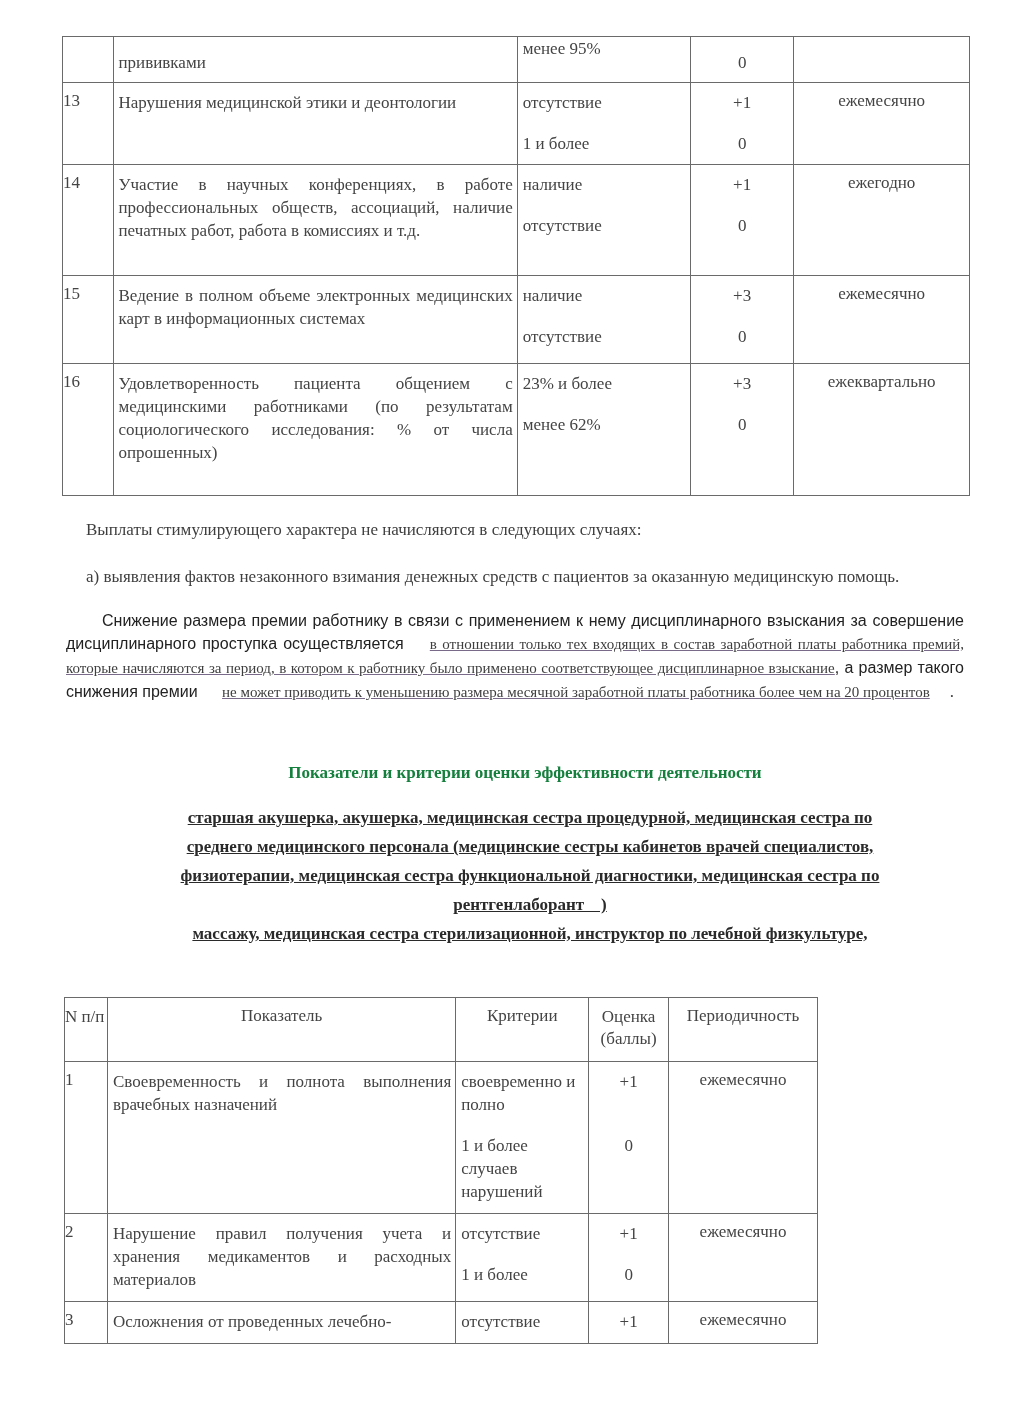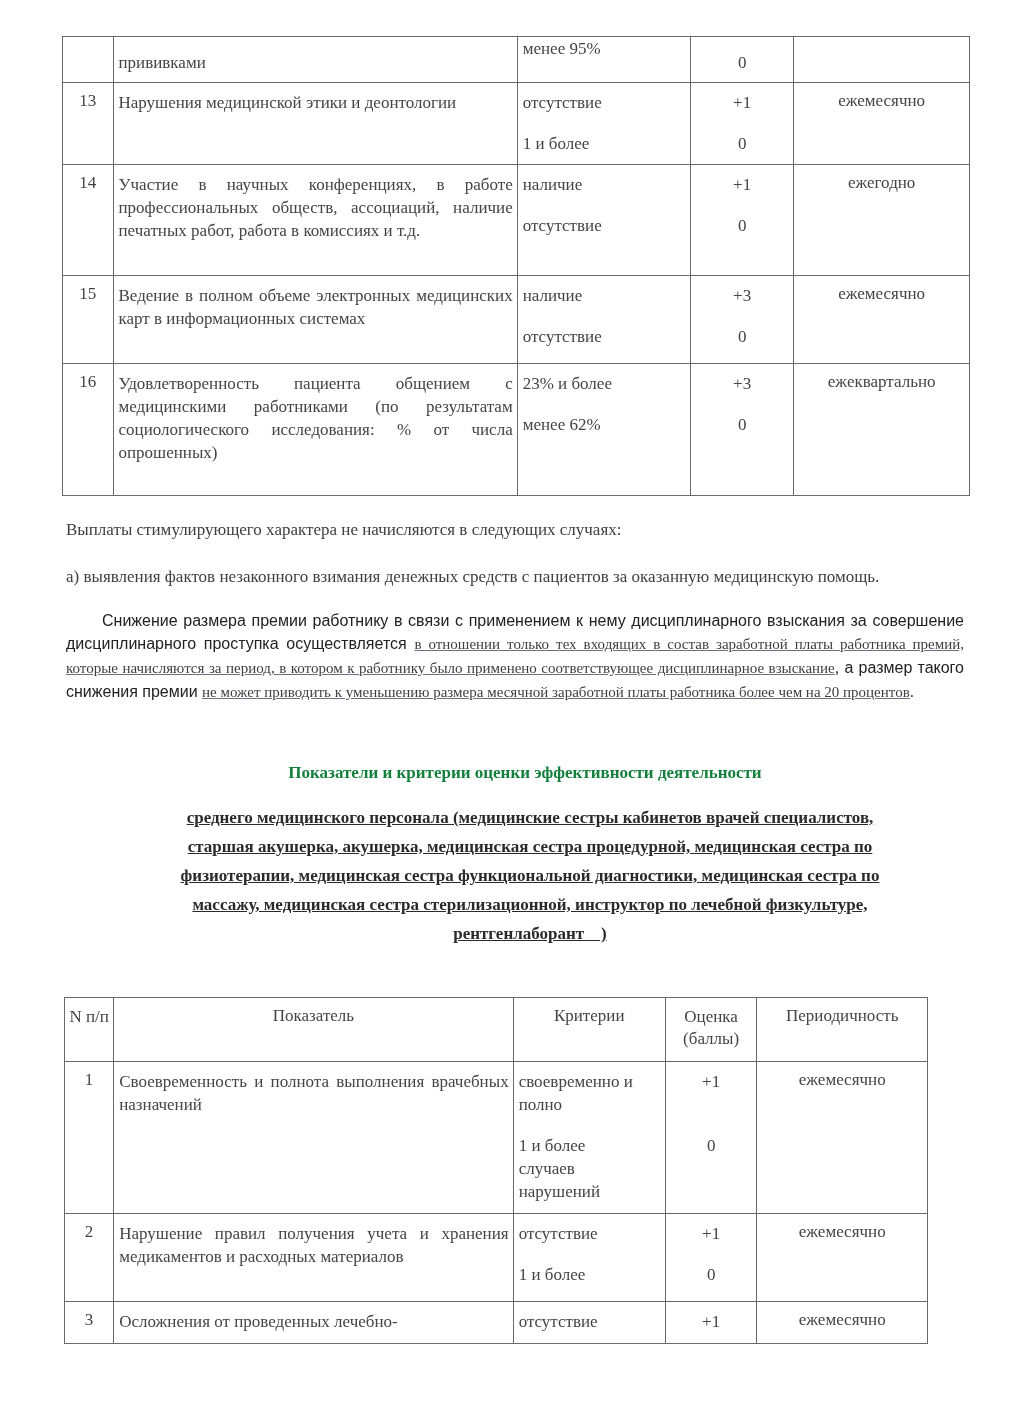--- a/index.html
+++ b/index.html
@@ -1,32 +1,32 @@
 <!DOCTYPE html>
 <html><head>
 <meta charset="utf-8">
 <style>
   html, body { margin: 0; padding: 0; background: #ffffff; }
   body {
     width: 1013px; height: 1416px; position: relative; overflow: hidden;
     font-family: "Liberation Serif", serif; color: #3a3a3a;
   }
-  .serif { font-family: "Liberation Serif", serif; }
+  .serif { font-family: "Liberation Serif", serif; margin-left: 20px; }
   .sans { font-family: "Liberation Sans", sans-serif; }
 
   table.grid { position: absolute; border-collapse: collapse; font-size: 17px; color: #444; }
   table.grid td { border: 1px solid #6a6a6a; vertical-align: top; padding: 0; }
-  .num { text-align: center; padding-top: 8px !important; margin-left: 44px; }
+  .num { text-align: left; padding-top: 8px !important; margin-left: 44px; }
   .ind { padding: 8px 4px 4px 5px !important; text-align: justify; line-height: 23px; }
   .crit div { padding-left: 5px; line-height: 23px; }
   .score div { text-align: center; line-height: 23px; }
   .period { text-align: center; padding-top: 8px !important; }
 
   #table1 { left: 62px; top: 36px; width: 908px; }
-  #table2 { left: 64px; top: 997px; width: 864px; }
+  #table2 { left: 64px; top: 997px; width: 754px; }
 
   .p { position: absolute; font-size: 17px; color: #3e3e3e; }
   .justify { text-align: justify; }
   .ul { text-decoration: underline; text-decoration-color: #7a6a8a; }
 
   .heading { position: absolute; left: 90px; width: 870px; text-align: center; font-weight: bold;
              font-family: "Liberation Serif", serif; font-size: 17px; color: #15803d; }
   .subheading { position: absolute; left: 95px; width: 870px; text-align: center; font-weight: bold;
                 font-family: "Liberation Serif", serif; font-size: 17px; color: #2a2a2a; line-height: 29px;
                 text-decoration: underline; }
@@ -113,25 +113,25 @@
 
 <div class="p serif justify" style="left:66px; top:565px; width:900px; line-height:23px;">а) выявления фактов незаконного взимания денежных средств с пациентов за оказанную медицинскую помощь.</div>
 
 <div class="p justify" style="left:66px; top:609px; width:898px; line-height:23px; text-indent:36px;">
   <span class="sans" style="font-size:16px; color:#222;">Снижение размера премии работнику в связи с применением к нему дисциплинарного взыскания за совершение дисциплинарного проступка осуществляется </span><span class="serif ul" style="font-size:15px;">в отношении только тех входящих в состав заработной платы работника премий, которые начисляются за период, в котором к работнику было применено соответствующее дисциплинарное взыскание</span><span class="sans" style="font-size:16px; color:#222;">, а размер такого снижения премии </span><span class="serif ul" style="font-size:15px;">не может приводить к уменьшению размера месячной заработной платы работника более чем на 20 процентов</span><span class="serif">.</span>
 </div>
 
 <div class="heading" style="top:763px;">Показатели и критерии оценки эффективности деятельности</div>
 
 <div class="subheading" style="top:803px;">
+  <div>старшая акушерка,  акушерка, медицинская сестра процедурной, медицинская сестра по</div>
   <div>среднего медицинского персонала (медицинские сестры  кабинетов  врачей специалистов,</div>
-  <div>старшая акушерка,  акушерка, медицинская сестра процедурной, медицинская сестра по</div>
   <div>физиотерапии, медицинская  сестра  функциональной диагностики, медицинская сестра по</div>
+  <div style="white-space:pre;">рентгенлаборант    )</div>
   <div>массажу, медицинская сестра стерилизационной, инструктор по лечебной физкультуре,</div>
-  <div style="white-space:pre;">рентгенлаборант    )</div>
 </div>
 
 <table class="grid" id="table2">
   <colgroup>
     <col style="width:43px">
       <col style="width:349px">
       <col style="width:133px">
       <col style="width:80px">
       <col style="width:149px">
   </colgroup>

